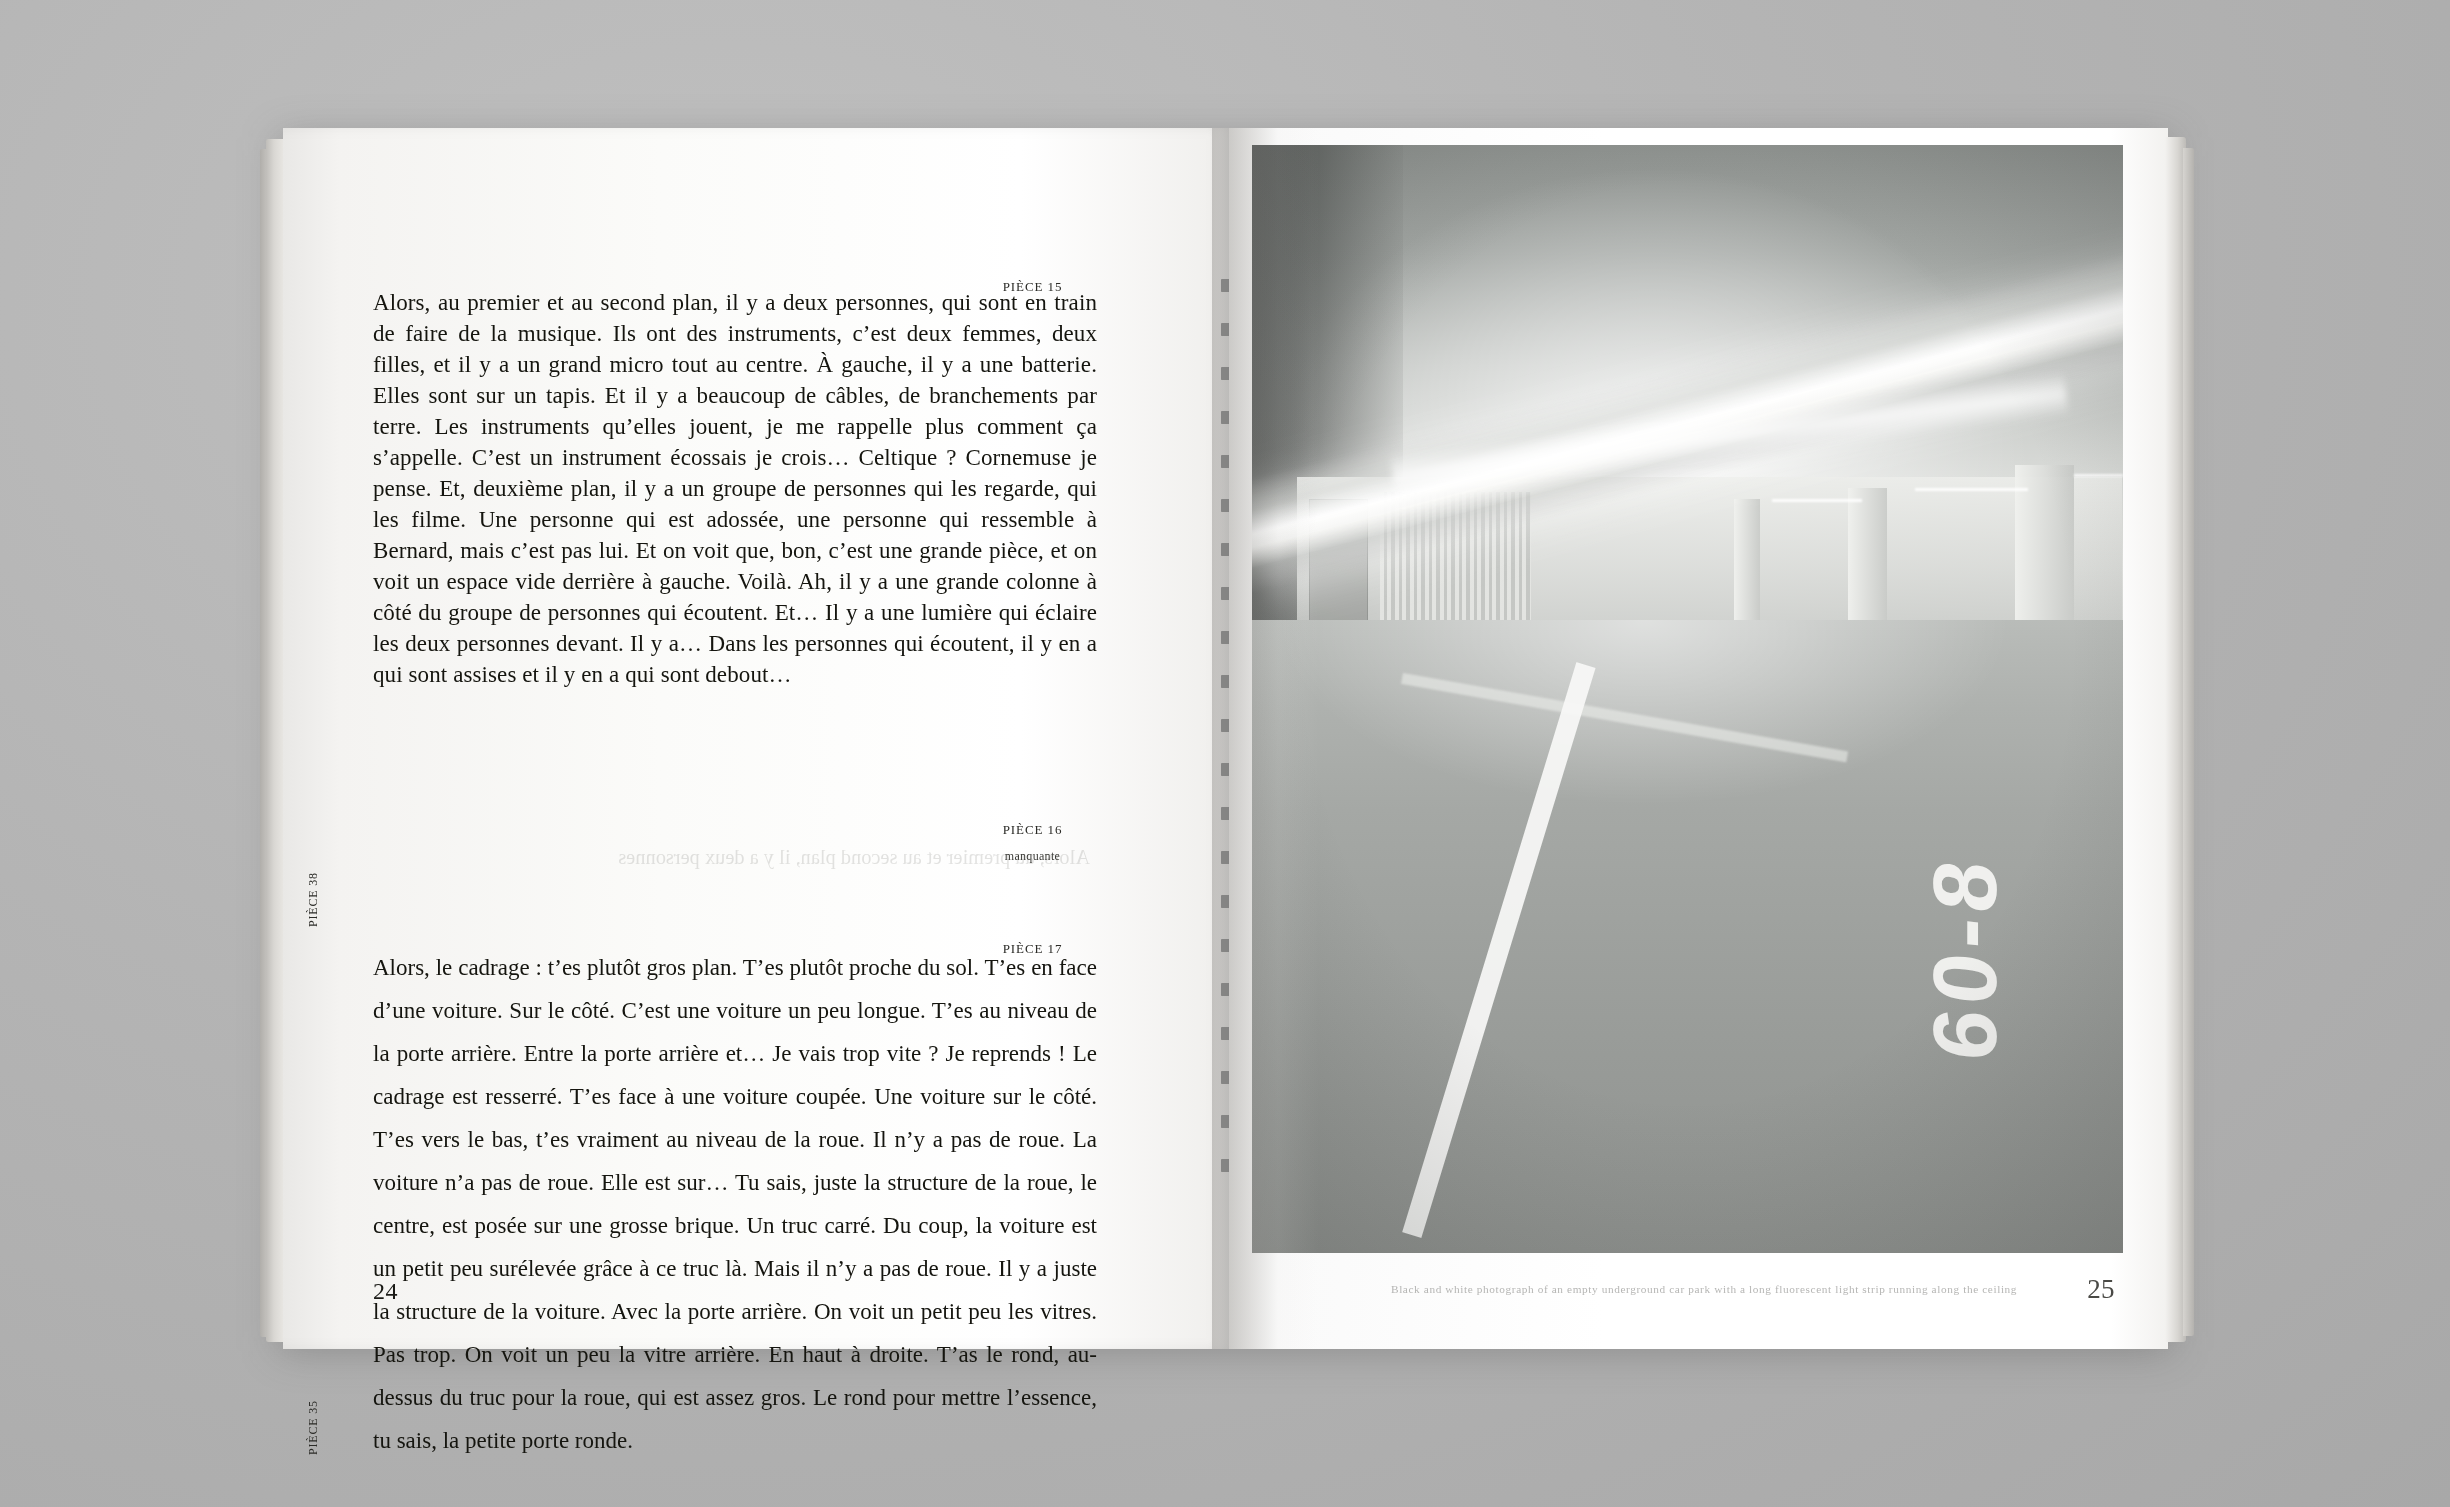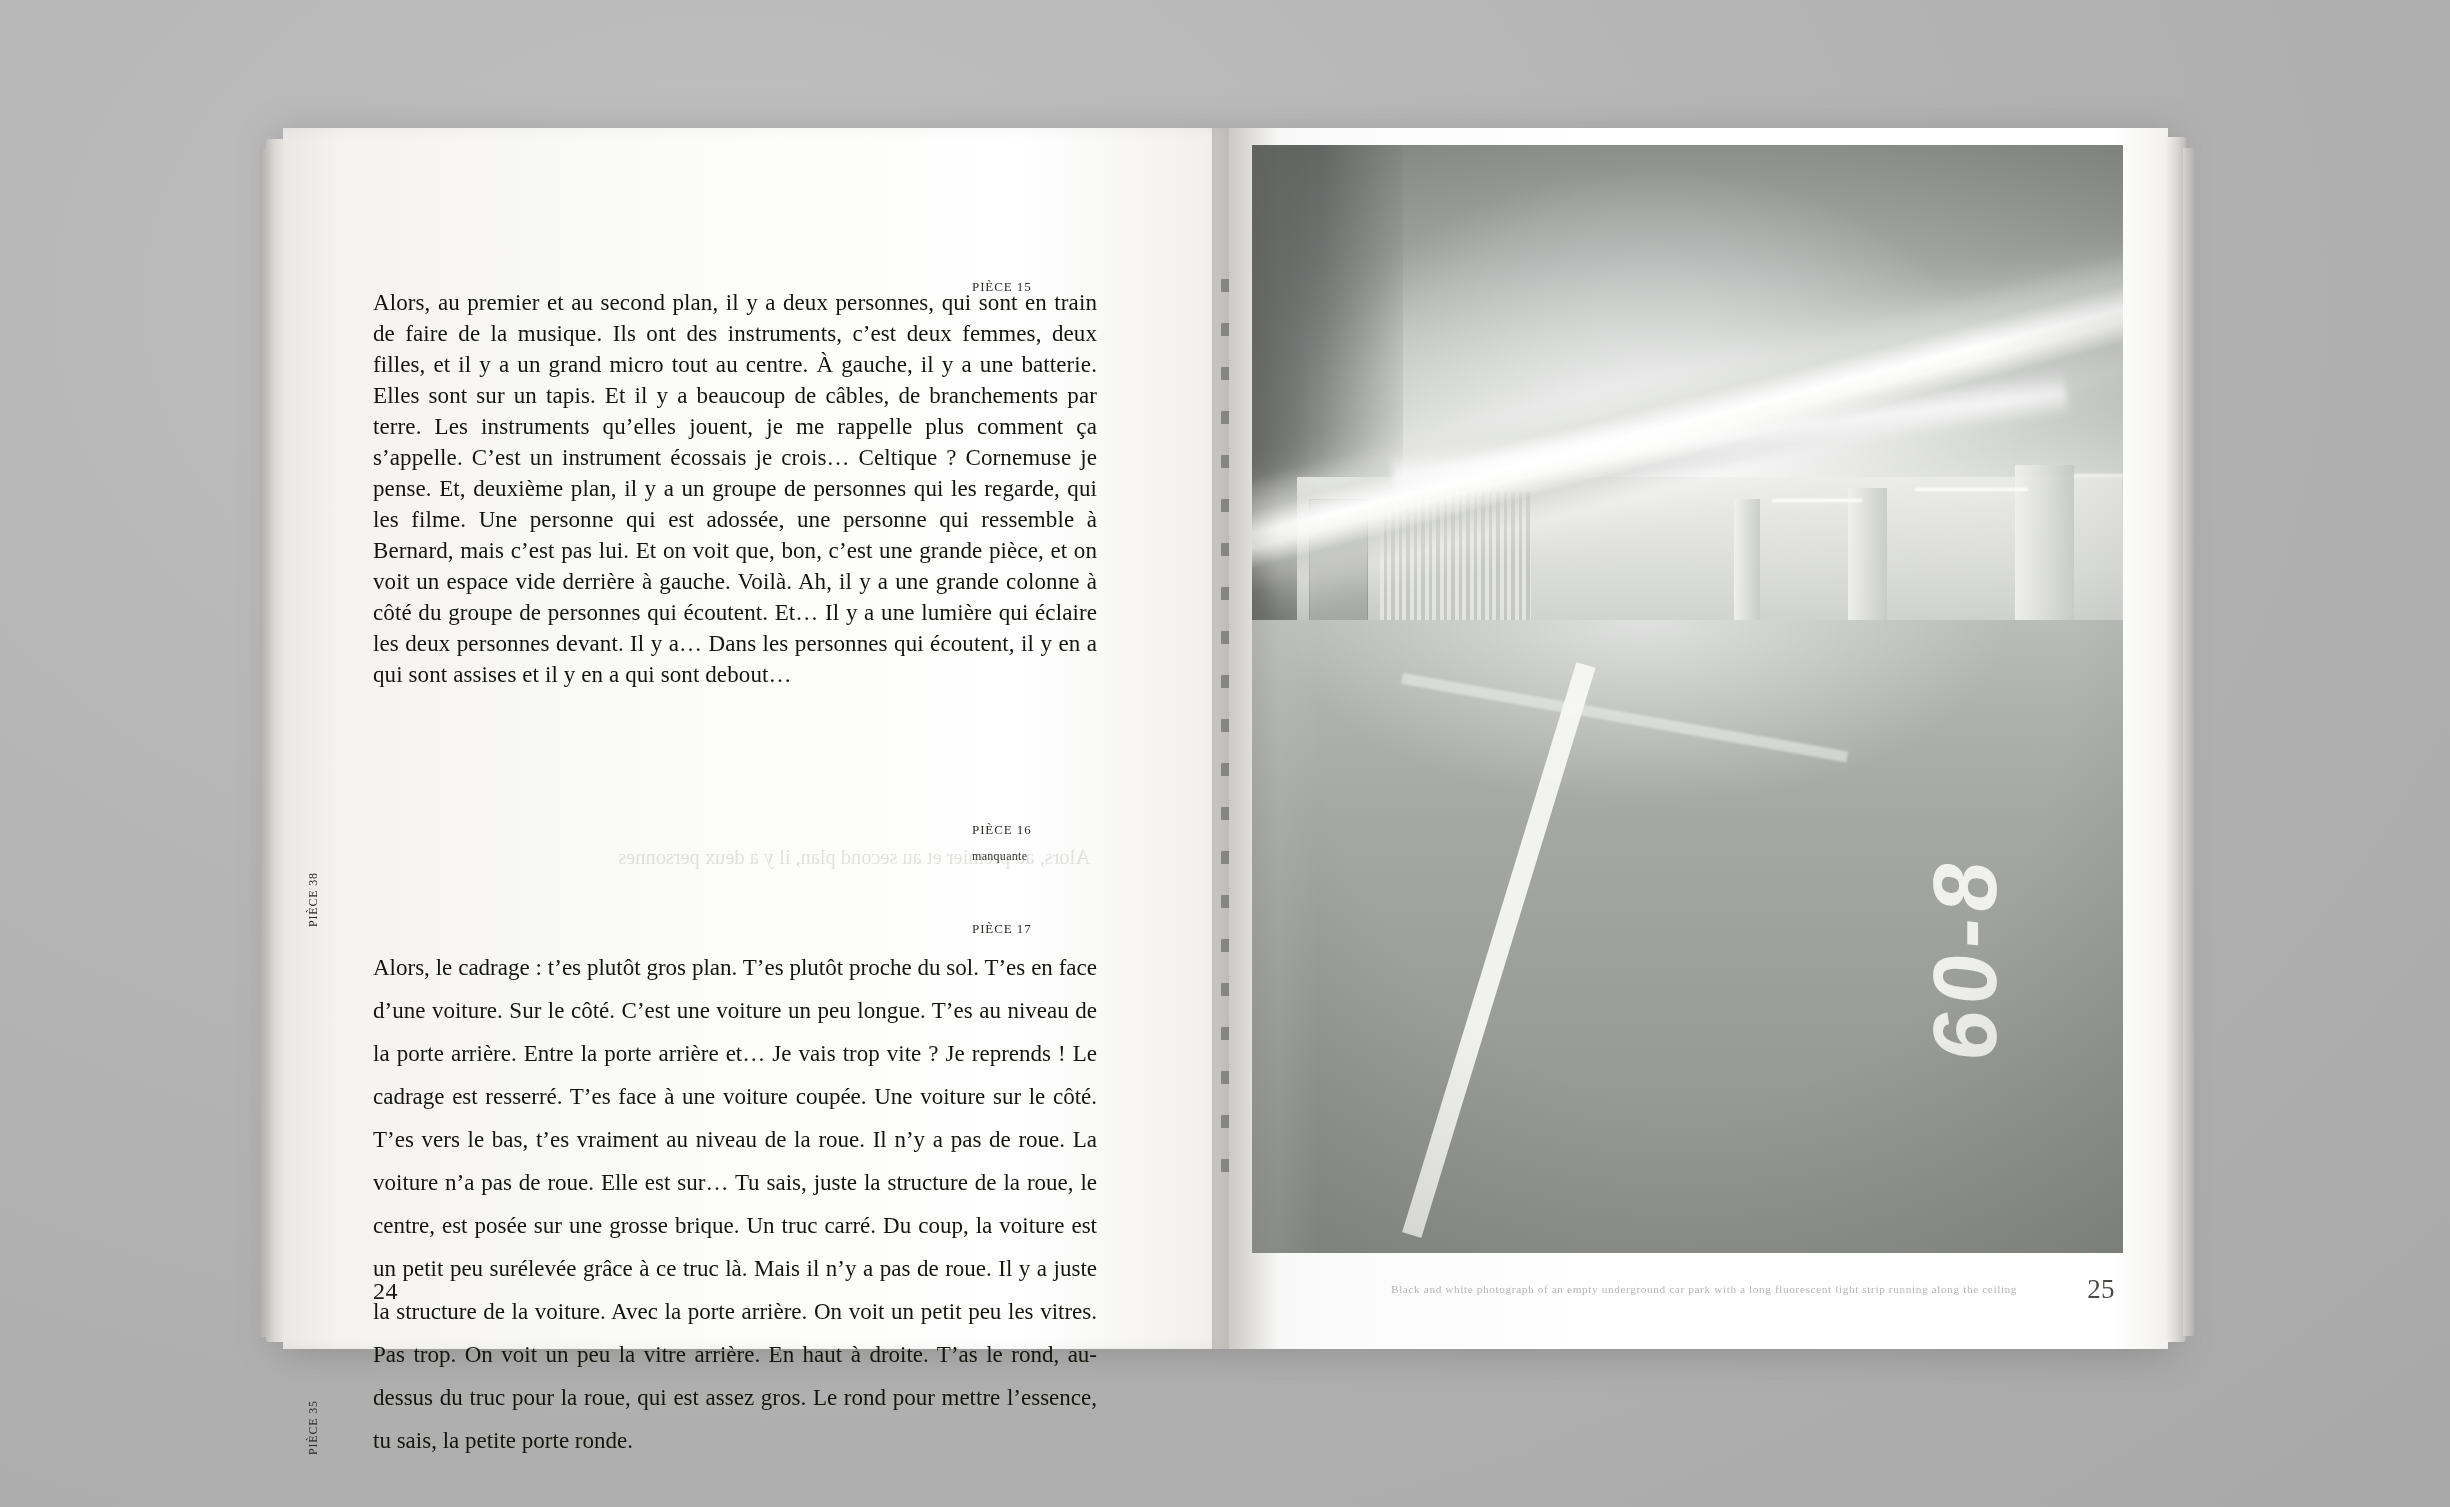--- a/index.html
+++ b/index.html
@@ -164,33 +164,33 @@
     text-align: justify;
   }
 
   
   .margin-label {
     position: absolute;
     font-family: "Liberation Serif", serif;
     font-size: 13px;
     letter-spacing: 0.9px;
     color: #2a2a26;
-    text-align: left;
+    text-align: center;
     width: 121px;
   }
   .margin-label .sub {
     display: block;
     font-size: 12px;
     letter-spacing: 0.3px;
     color: #3a3a36;
     margin-top: 11px;
   }
   .lbl-15 { right: 136px; top: 151px; }
   .lbl-16 { right: 136px; top: 694px; }
-  .lbl-17 { right: 136px; top: 793px; }
+  .lbl-17 { right: 136px; top: 813px; }
 
   
   .vlabel {
     position: absolute;
     left: 22.6px;
     font-size: 12px;
     letter-spacing: 0.8px;
     color: #2b2b27;
     transform: rotate(-90deg);
     transform-origin: left top;

